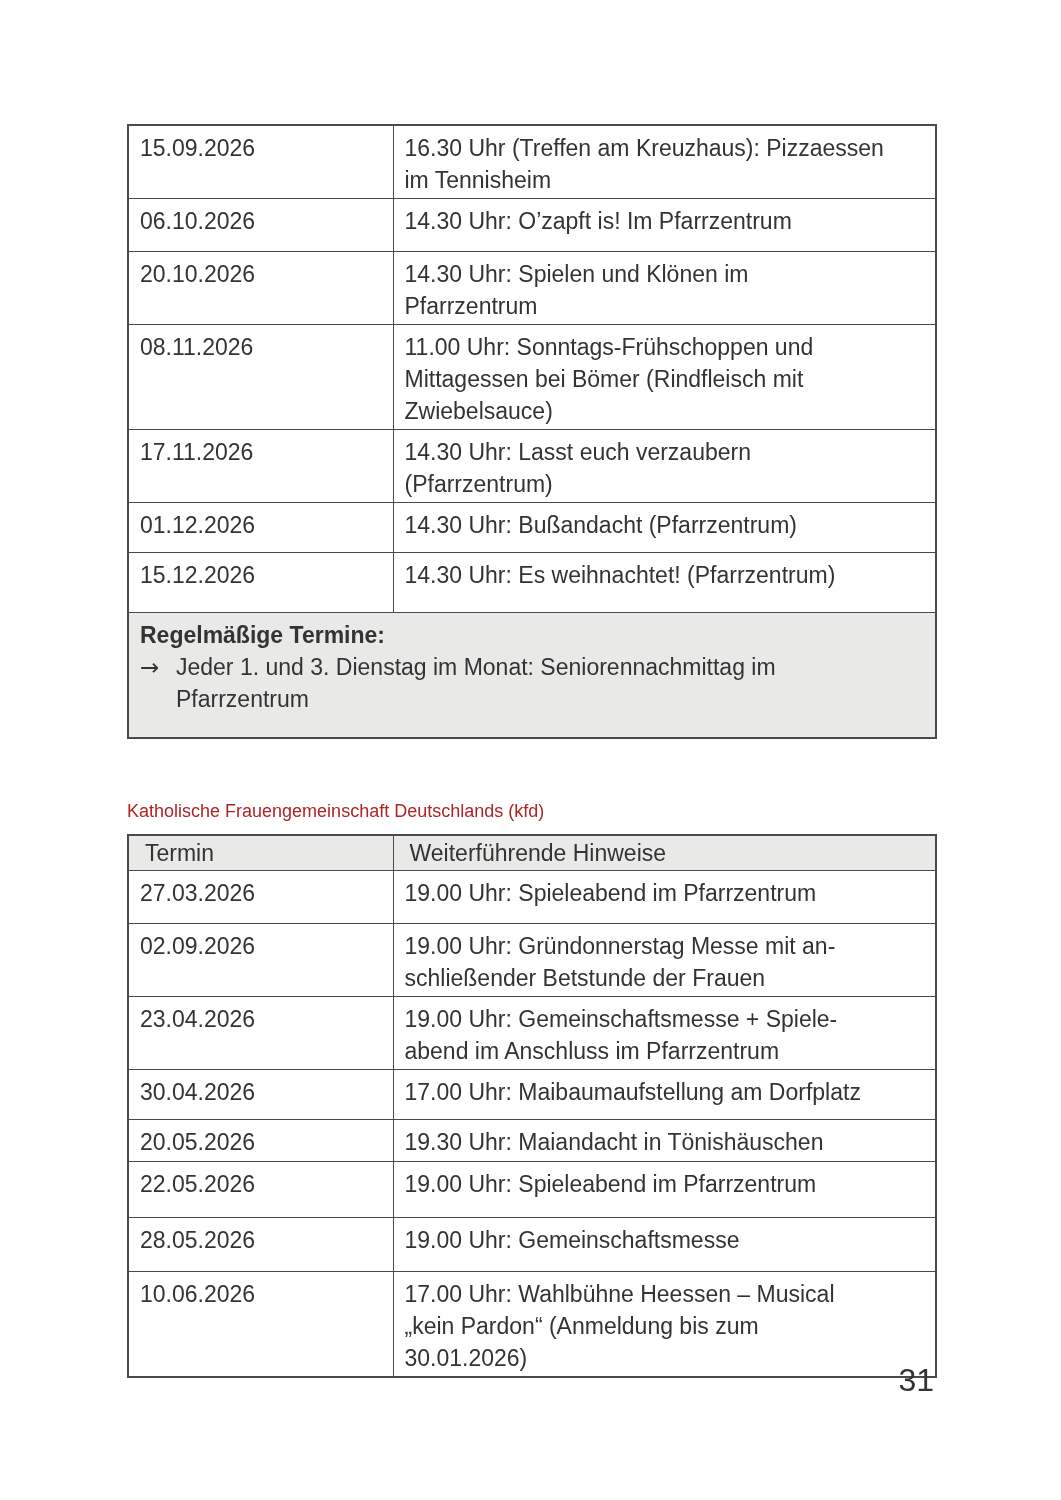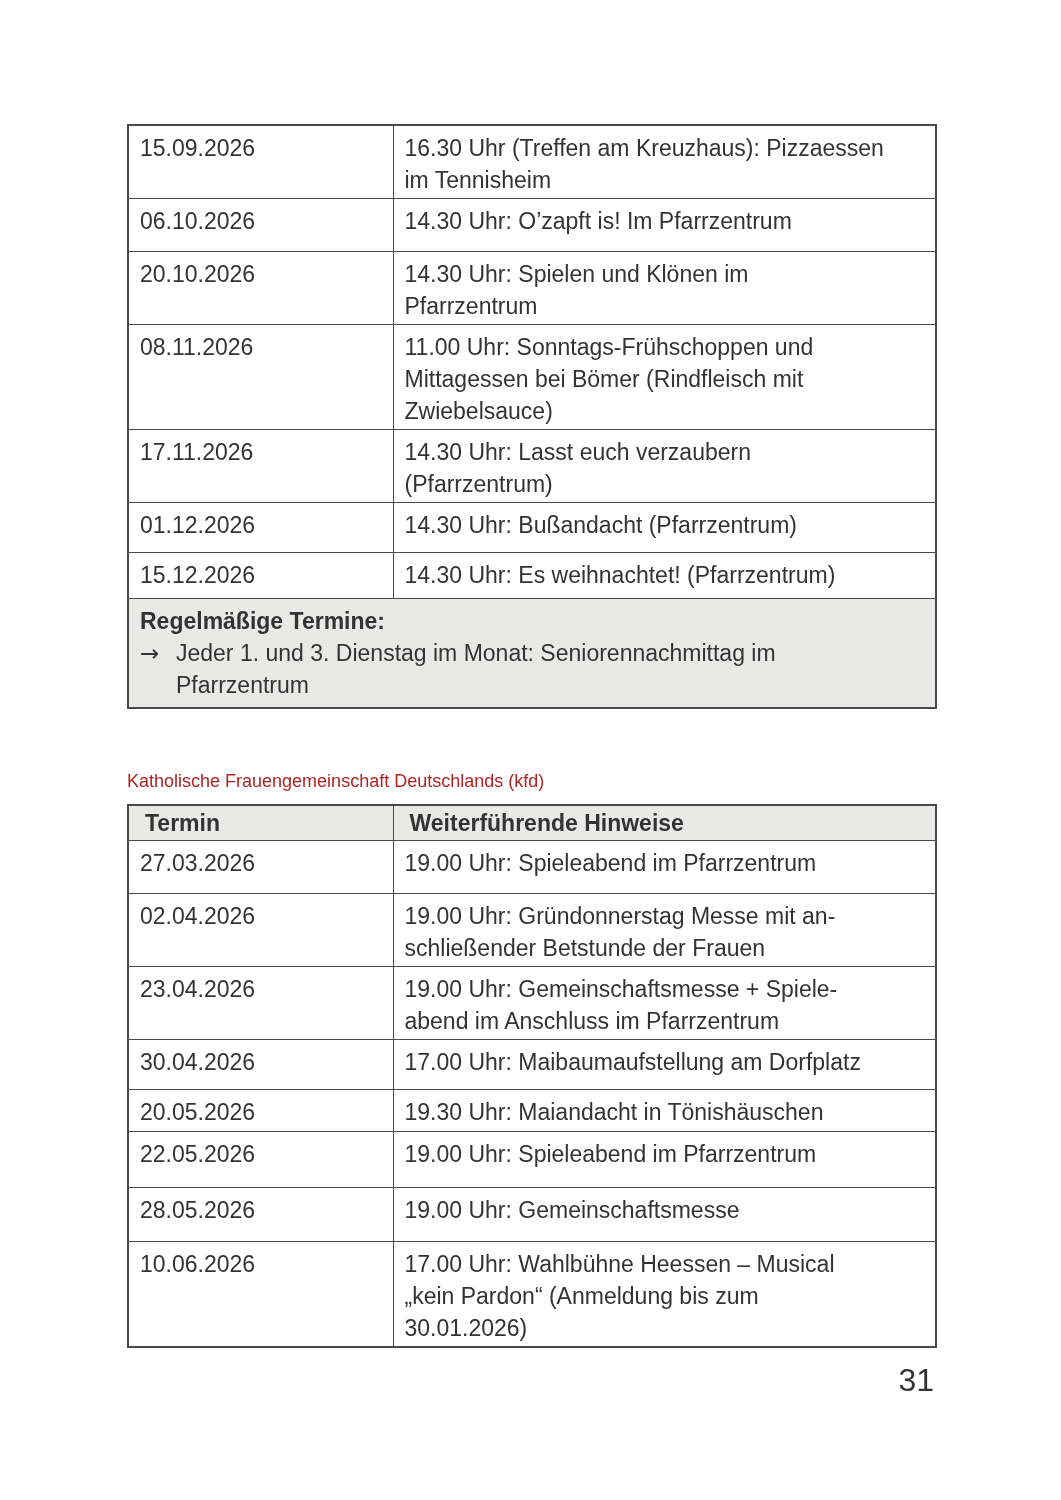--- a/index.html
+++ b/index.html
@@ -31,34 +31,34 @@
   }
   col.c-date{width:265px;}
   .event{white-space:pre-line;}
   
   #t1 tr:nth-child(1){height:73px;margin-left:24px;}
   #t1 tr:nth-child(2){height:53px;}
   #t1 tr:nth-child(3){height:72px;}
   #t1 tr:nth-child(4){height:102px;}
   #t1 tr:nth-child(5){height:72px;}
   #t1 tr:nth-child(6){height:50px;}
-  #t1 tr:nth-child(7){height:46px;}
+  #t1 tr:nth-child(7){height:60px;}
   #t1 tr:nth-child(8){height:103px;}
   
   #t2 tr:nth-child(1){height:30px;}
   #t2 tr:nth-child(2){height:53px;}
   #t2 tr:nth-child(3){height:70px;}
   #t2 tr:nth-child(4){height:73px;}
   #t2 tr:nth-child(5){height:50px;padding-left:14px;}
   #t2 tr:nth-child(6){height:42px;}
   #t2 tr:nth-child(7){height:56px;}
   #t2 tr:nth-child(8){height:54px;}
   #t2 tr:nth-child(9){height:103px;padding-left:38px;}
-  .hdr th{padding-top:1px;padding-bottom:1px;font-weight:700;background:var(--shaded-bg);padding-left:16px;}
-  .regular-cell{background:var(--shaded-bg);padding-bottom:6px;}
+  .hdr th{padding-top:1px;padding-bottom:1px;font-weight:400;background:var(--shaded-bg);padding-left:16px;}
+  .regular-cell{background:var(--shaded-bg);padding-bottom:22px;}
   .regular-title{font-weight:700;}
   .arrow-line{display:flex;align-items:flex-start;}
   .arrow{flex:0 0 36px;font-family:"DejaVu Sans",sans-serif;}
   .arrow-text{white-space:pre-line;flex:1 1 auto;}
   h2.kfd{
     margin:55px 0 6px 0;
     font-size:18px;line-height:34px;font-weight:400;
     color:var(--heading-red);
   }
   .page-number{
@@ -134,21 +134,21 @@
       <tbody>
         <tr class="hdr">
           <th>Termin</th>
           <th>Weiterführende Hinweise</th>
         </tr>
         <tr>
           <td>27.03.2026</td>
           <td class="event">19.00 Uhr: Spieleabend im Pfarrzentrum</td>
         </tr>
         <tr>
-          <td>02.04.2026</td>
+          <td>02.09.2026</td>
           <td class="event">19.00 Uhr: Gründonnerstag Messe mit an-
 schließender Betstunde der Frauen</td>
         </tr>
         <tr>
           <td>23.04.2026</td>
           <td class="event">19.00 Uhr: Gemeinschaftsmesse + Spiele-
 abend im Anschluss im Pfarrzentrum</td>
         </tr>
         <tr>
           <td>30.04.2026</td>

